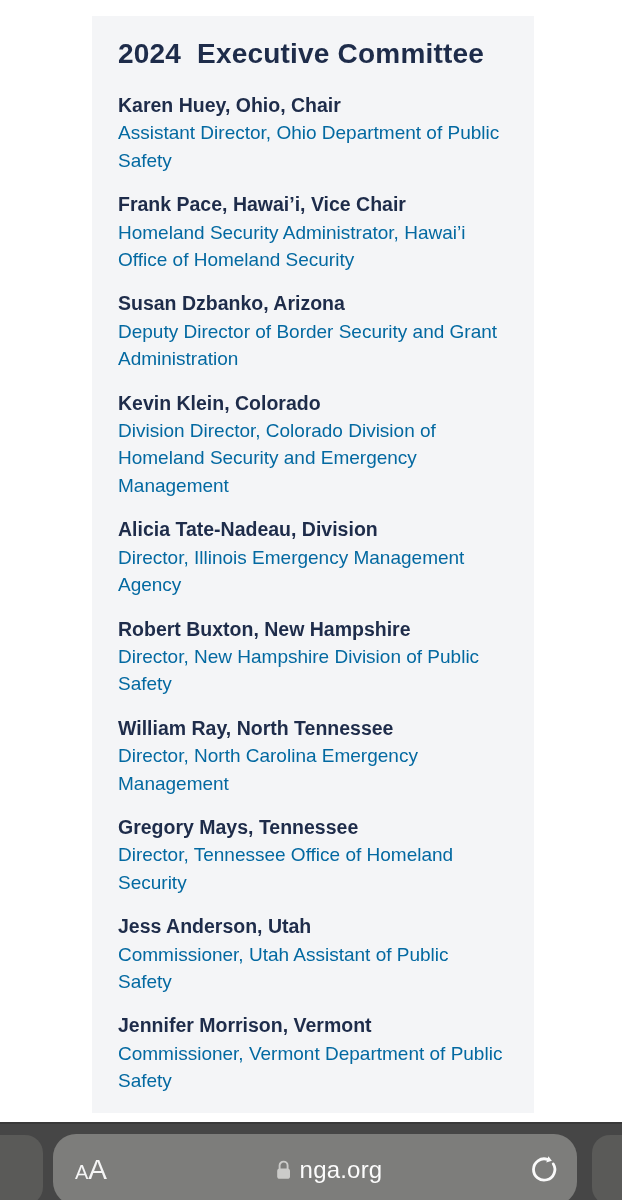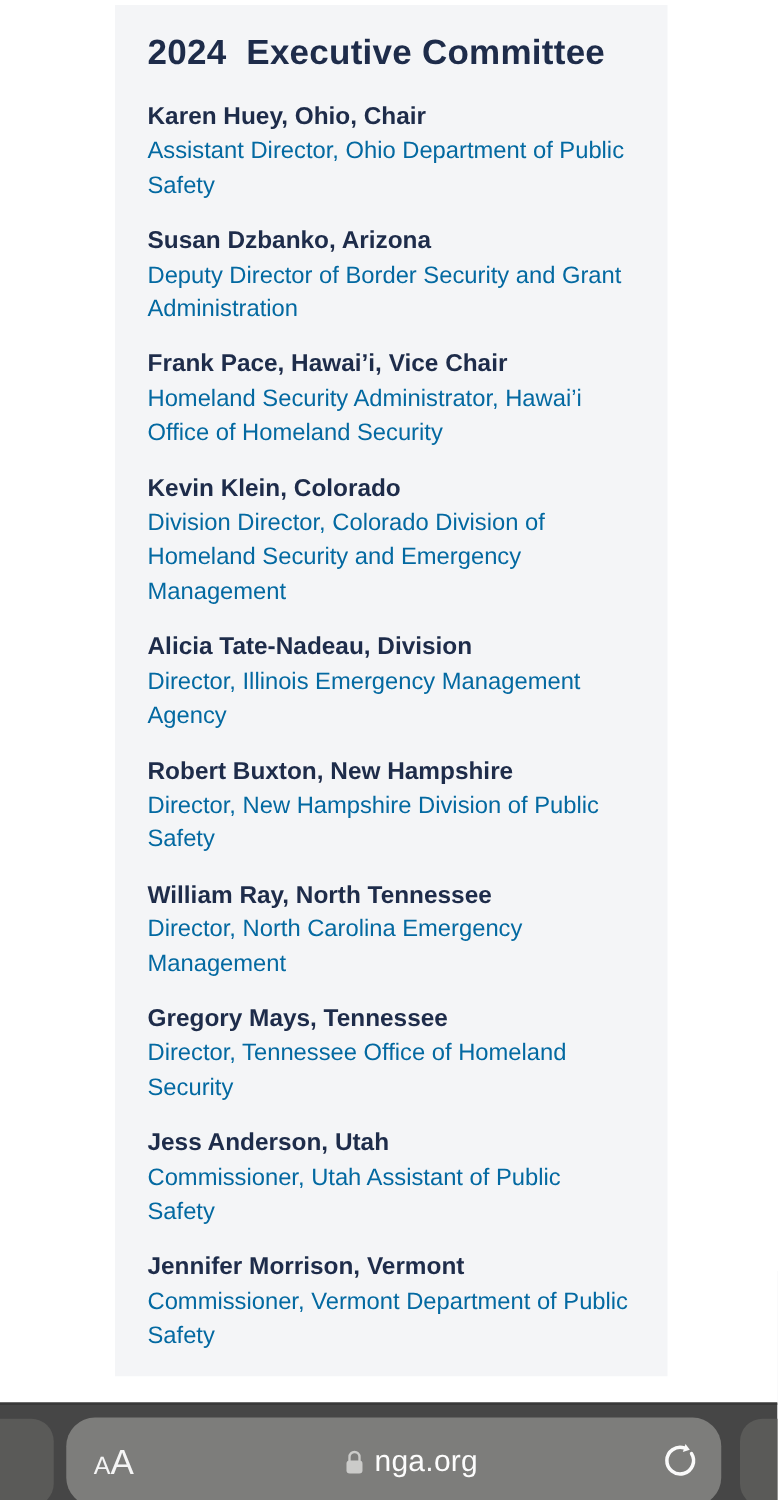--- a/index.html
+++ b/index.html
@@ -9,21 +9,21 @@
     position: relative;
     background: #ffffff;
     overflow: hidden;
     font-family: "Liberation Sans", sans-serif;
   }
 
   
   .content-card {
     position: absolute;
     left: 92px;
-    top: 4px;
+    top: 16px;
     width: 442px;
     height: 1097px;
     background: #f4f5f7;
     box-sizing: border-box;
     padding: 20px 8px 15px 26px;
     overflow: hidden;
   }
   h1.page-title {
     margin: 0 0 20px 0;
     font-size: 28px;
@@ -138,29 +138,29 @@
 
     <div class="members">
 
         <div class="member">
           <div class="member-name">Karen Huey, Ohio, Chair</div>
           <div class="member-title">Assistant Director, Ohio Department of Public
 Safety</div>
         </div>
 
         <div class="member">
+          <div class="member-name">Frank Pace, Hawai’i, Vice Chair</div>
+          <div class="member-title">Homeland Security Administrator, Hawai’i
+Office of Homeland Security</div>
+        </div>
+
+        <div class="member">
           <div class="member-name">Susan Dzbanko, Arizona</div>
           <div class="member-title">Deputy Director of Border Security and Grant
 Administration</div>
-        </div>
-
-        <div class="member">
-          <div class="member-name">Frank Pace, Hawai’i, Vice Chair</div>
-          <div class="member-title">Homeland Security Administrator, Hawai’i
-Office of Homeland Security</div>
         </div>
 
         <div class="member">
           <div class="member-name">Kevin Klein, Colorado</div>
           <div class="member-title">Division Director, Colorado Division of
 Homeland Security and Emergency
 Management</div>
         </div>
 
         <div class="member">

